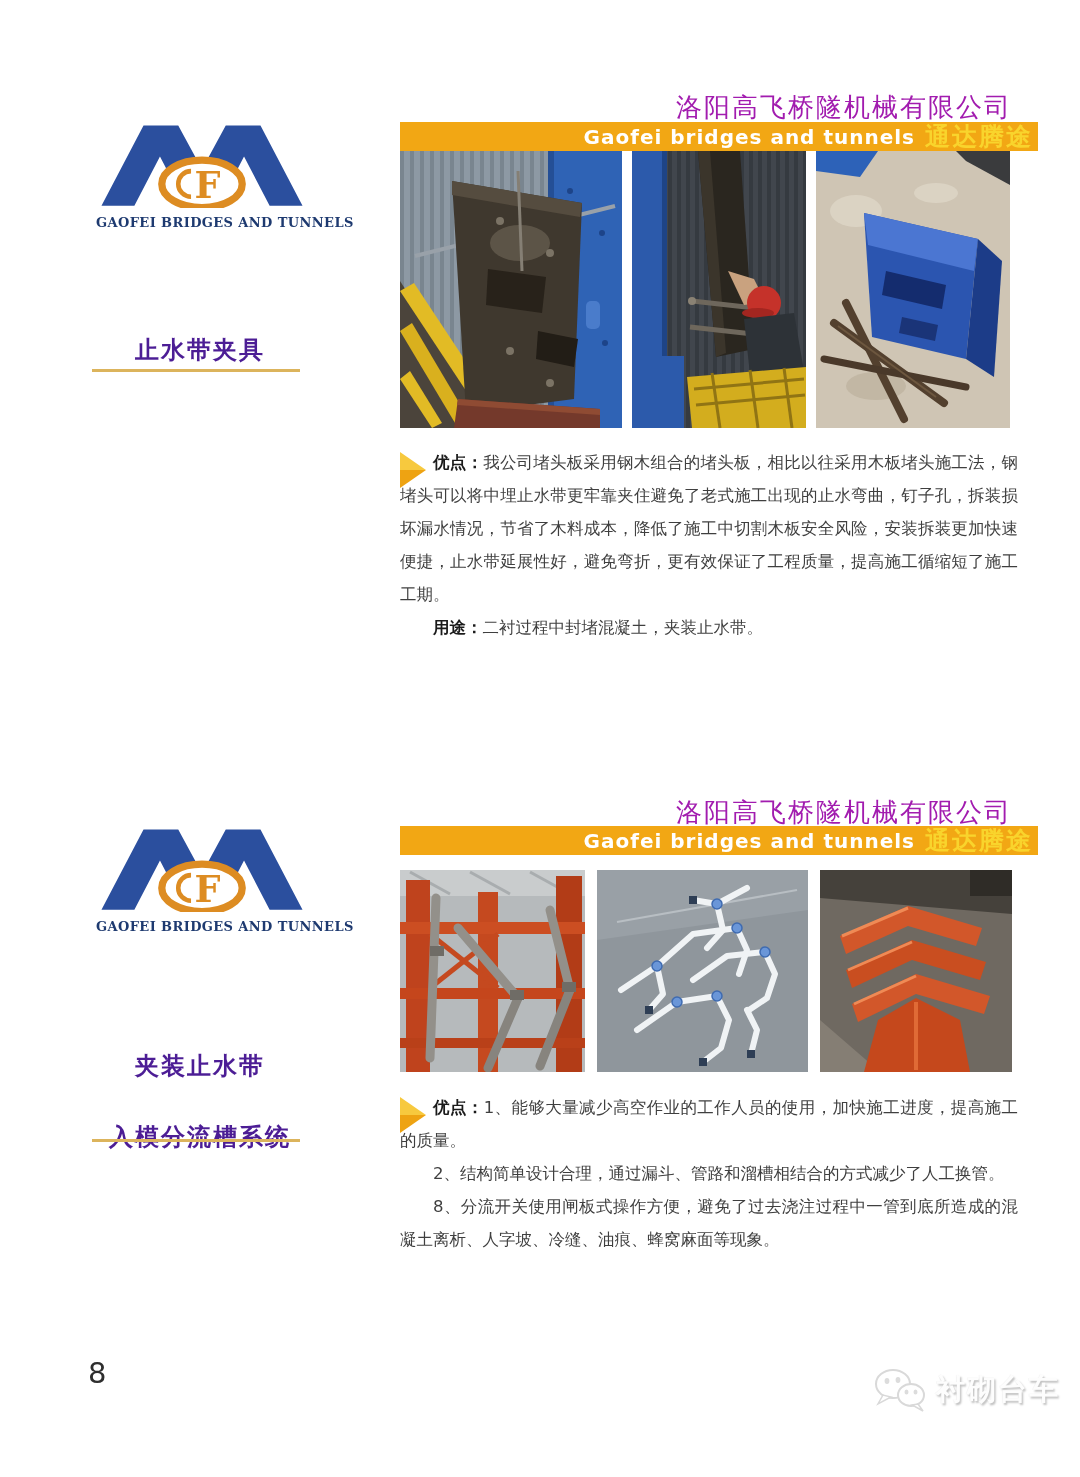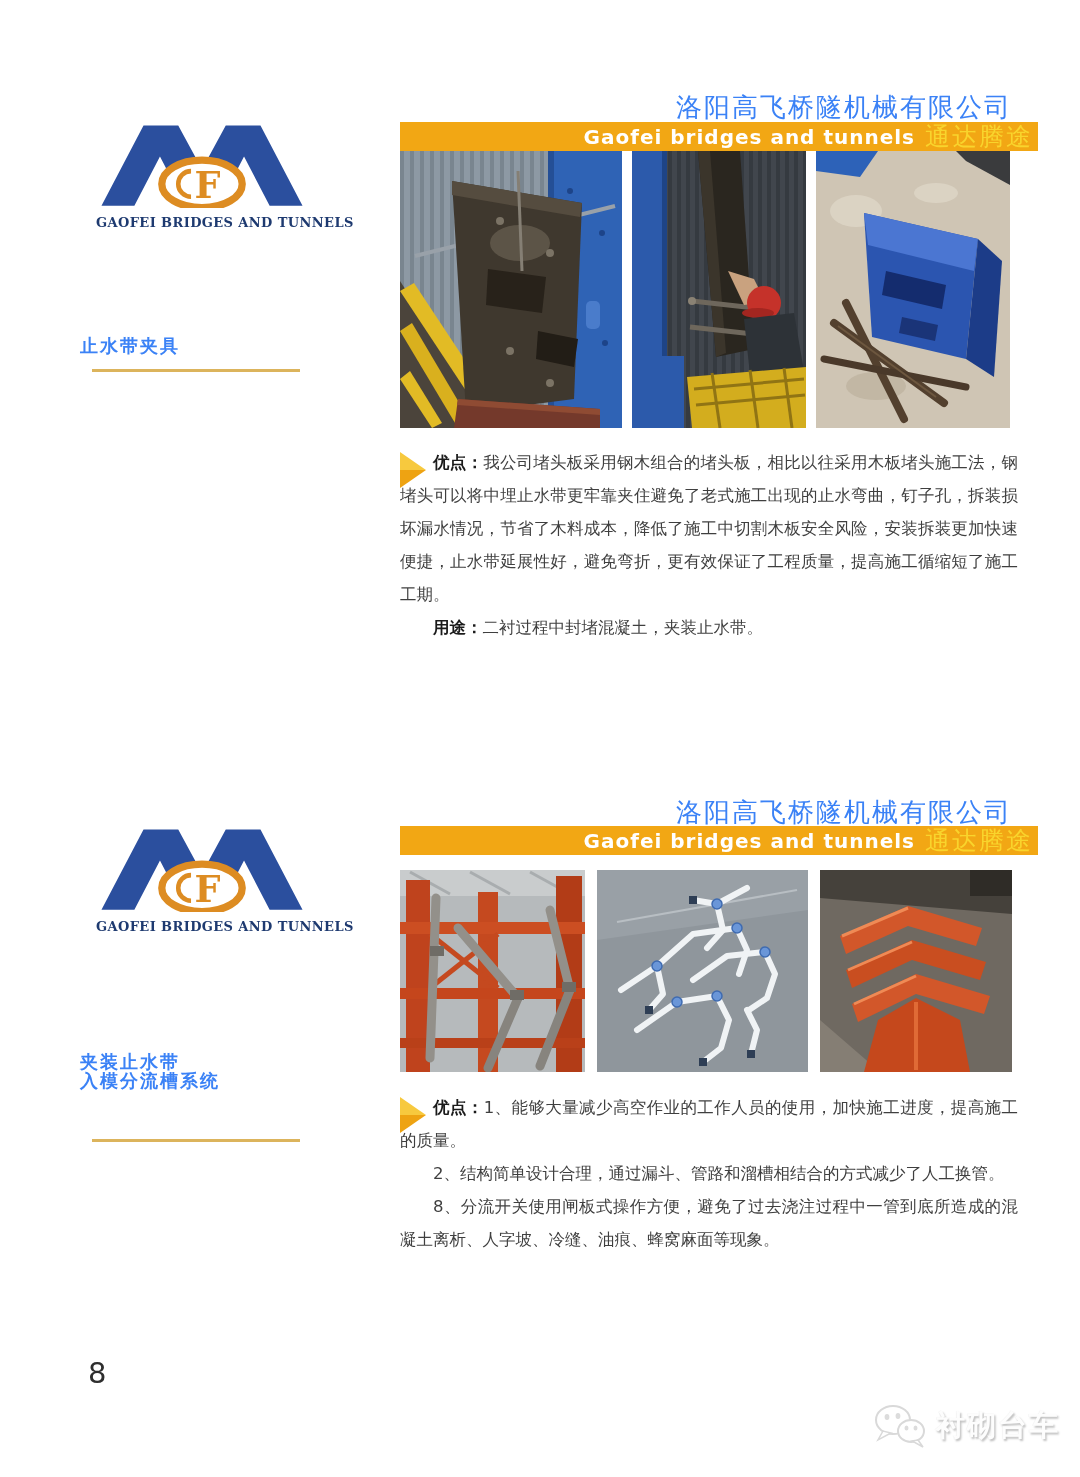--- a/index.html
+++ b/index.html
@@ -4,49 +4,49 @@
 <style>
   html,body { margin:0; padding:0; background:#ffffff; }
   .page {
     position:relative; width:1080px; height:1477px; background:#ffffff;
     font-family:"DejaVu Sans", sans-serif; overflow:hidden; margin:0 auto;
   }
 
   
   .company-name {
     position:absolute; left:400px; width:612px; text-align:right;
-    font-size:26px; letter-spacing:2px; color:#3b82f6; white-space:nowrap;font-family:Liberation Mono, monospace;
+    font-size:26px; letter-spacing:2px; color:#a21caf; white-space:nowrap;font-family:Liberation Mono, monospace;
   }
   .cn-1 { top:90px; } .cn-2 { top:795px; }
 
   .banner {
     position:absolute; left:400px; width:638px; height:29px; background:#f2a714;
     display:flex; justify-content:flex-end; align-items:center;
     padding-right:5px; box-sizing:border-box;
   }
   .banner-1 { top:122px; } .banner-2 { top:826px; }
   .banner-en { color:#ffffff; font-weight:bold; font-size:20px; letter-spacing:1px; white-space:nowrap; }
-  .banner-tag { color:#f9d42c; font-weight:normal; font-size:25px; margin-left:10px; letter-spacing:2px; white-space:nowrap; }
+  .banner-tag { color:#f9d42c; font-weight:bold; font-size:25px; margin-left:10px; letter-spacing:2px; white-space:nowrap; }
 
   
   .logo { position:absolute; left:96px; width:212px; text-align:center; }
   .logo-1 { top:116px; } .logo-2 { top:820px; }
   .logo-caption {
     font-family:"DejaVu Serif", serif; font-weight:bold; font-size:13px;
     letter-spacing:0.4px; color:#1e3a70; margin-top:3px; white-space:nowrap;
   }
 
   
   .side-title {
-    position:absolute; left:80px; width:240px; 
-    color:#3b82f6; font-weight:bold; font-size:18px; letter-spacing:2px; white-space:nowrap;
+    position:absolute; left:80px; width:240px; text-align:center;
+    color:#4c1d95; font-weight:bold; font-size:24px; letter-spacing:2px; white-space:nowrap;
   }
   .st-1  { top:334px; }
   .st-2a { top:1050px; }
-  .st-2b { top:1069px; }
+  .st-2b { top:1121px; }
   .st-underline { position:absolute; left:92px; height:3px; background:#dcb45c; width:208px; }
   .ul-1 { top:369px; }
   .ul-2 { top:1139px; }
 
   
   .photo-row { position:absolute; display:flex; }
   .pr-1 { left:400px; top:151px; gap:10px; }
   .pr-2 { left:400px; top:870px; gap:12px; }
   svg.photo { display:block; }
 
@@ -58,21 +58,21 @@
   .tb-1 { top:446px; } .tb-2 { top:1091px; }
   .text-block p { margin:0; text-indent:2em; }
   .text-block strong { color:#1b1b1b; }
 
   .bullet { position:absolute; }
   .bullet-1 { left:400px; top:452px; }
   .bullet-2 { left:400px; top:1097px; }
 
   
   .page-number { position:absolute; left:88px; top:1356px; font-size:29px; color:#2e2e2e; }
-  .watermark { position:absolute; left:872px; top:1403px; display:flex; align-items:center; gap:8px; }
+  .watermark { position:absolute; left:872px; top:1367px; display:flex; align-items:center; gap:8px; }
   .watermark-text {
     font-size:29px; font-weight:bold; letter-spacing:2px; color:#fdfdfd;
     text-shadow:1.5px 1.5px 2px #c2c2c2, -0.5px -0.5px 1px #efefef; white-space:nowrap;
   }
 </style>
 </head>
 <body>
 
 <div class="page">
 

